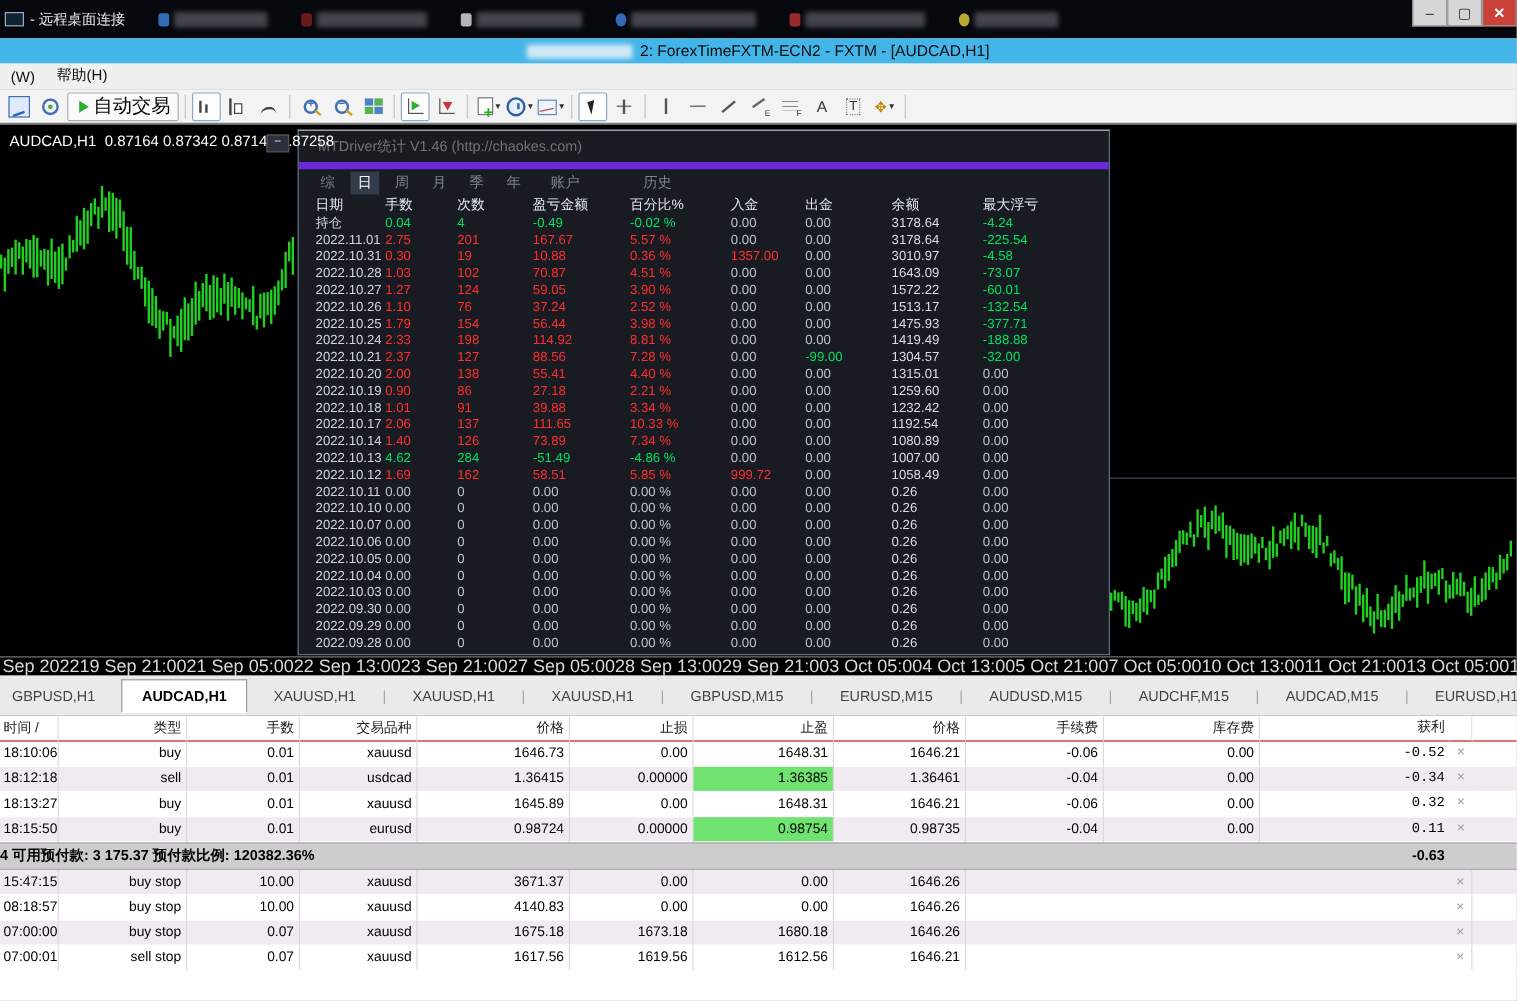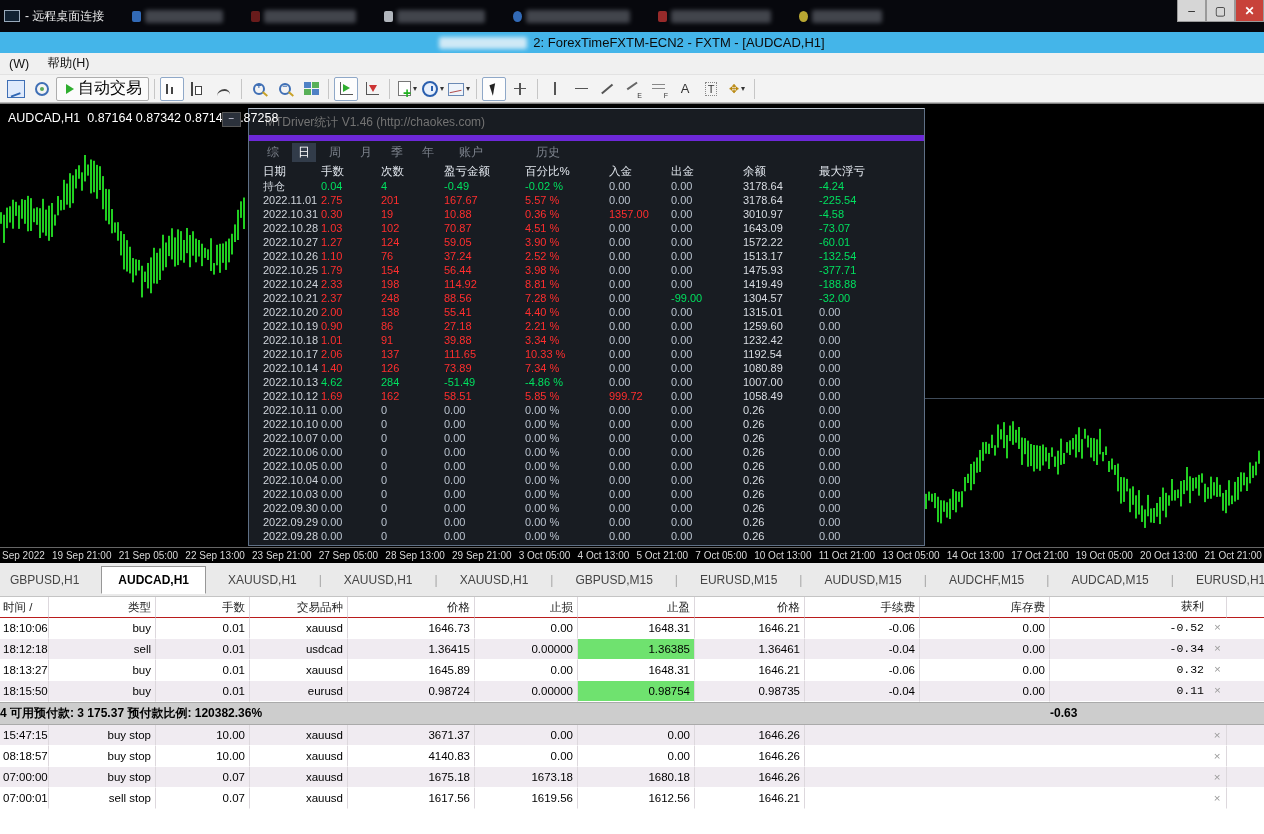--- a/index.html
+++ b/index.html
@@ -96,21 +96,21 @@
   .ptab.active{background:#323c4a;color:#fff;}
   .ptab.gap1{margin-left:6px;}
   .ptab.gap2{margin-left:34px;}
   .sgrid{display:grid;grid-template-columns:58px 60px 63px 81px 84px 62px 72px 76px 95px;padding-left:14px;}
   #stats-header{color:#e2e7ee;font-size:11.5px;height:16px;line-height:16px;}
   .srow{height:14px;line-height:14px;font-size:11px;}
   .c-d{color:#cfd4db}.c-r{color:#ff2e2e}.c-g{color:#00e05f}.c-w{color:#b9c2ce}.c-b{color:#d9dde3}
 
   
   #axis{top:547px;height:16px;background:#000;border-top:1px solid #666;display:flex;justify-content:space-between;
-        align-items:center;color:#d8d8d8;font-size:10px;padding:0 2px;white-space:nowrap;}
+        align-items:center;color:#d8d8d8;font-size:15px;padding:0 2px;white-space:nowrap;}
 
   
   #symtabs{top:563px;height:34px;background:#eaeaea;border-bottom:1px solid #c4c4c4;display:flex;align-items:center;
            font-size:12px;color:#444;overflow:hidden;gap:12px;}
   .stab{padding:4px 10px;white-space:nowrap;}
   .stab.active{background:#fff;border:1px solid #979797;border-bottom-color:#fff;font-weight:bold;color:#000;padding:6px 16px;}
   .stab-sep{color:#a5a5a5;}
 
   
   #table{top:597px;height:237px;background:#fff;font-size:11.5px;color:#000;}
@@ -119,21 +119,21 @@
       white-space:nowrap;overflow:hidden;border-bottom:1px solid #fff;}
   .tc.left{text-align:left;padding-left:3px;}
   .tc.noborder{border-right:none;font-family:Liberation Mono, monospace;}
   #trade-header .tc{color:#222;border-bottom:1px solid #b91c1c;background:#fff;}
   .row-tint{background:#f0ebf1;}
   .tp-green{background:#6fe26f;}
   .xc{color:#9a9a9a;text-align:center;padding:0 1px;}
   #balance-row{position:relative;height:21px;line-height:21px;background:#cdcdcd;border-top:1px solid #aaa;
                border-bottom:1px solid #aaa;font-weight:bold;font-size:12px;}
   #balance-left{padding-left:0;}
-  #balance-profit{position:absolute;left:1050px;width:154px;text-align:left;top:0;}
+  #balance-profit{position:absolute;left:1050px;width:154px;text-align:right;top:0;}
 </style>
 </head>
 <body>
 
 <div class="band" id="remote-bar">
   <span id="rdp-icon"></span>
   <span>- 远程桌面连接</span>
   <span class="dot" style="background:#3a7bd5"></span>
   <span class="blur-item" style="width:78px;margin-left:4px"></span>
   <span class="dot" style="background:#7a1f1f"></span>
@@ -572,21 +572,21 @@
           <span class="c-r">114.92</span>
           <span class="c-r">8.81 %</span>
           <span class="c-w">0.00</span>
           <span class="c-w">0.00</span>
           <span class="c-b">1419.49</span>
           <span class="c-g">-188.88</span>
         </div>
         <div class="sgrid srow">
           <span class="c-d">2022.10.21</span>
           <span class="c-r">2.37</span>
-          <span class="c-r">248</span>
+          <span class="c-r">127</span>
           <span class="c-r">88.56</span>
           <span class="c-r">7.28 %</span>
           <span class="c-w">0.00</span>
           <span class="c-g">-99.00</span>
           <span class="c-b">1304.57</span>
           <span class="c-g">-32.00</span>
         </div>
         <div class="sgrid srow">
           <span class="c-d">2022.10.20</span>
           <span class="c-r">2.00</span>

